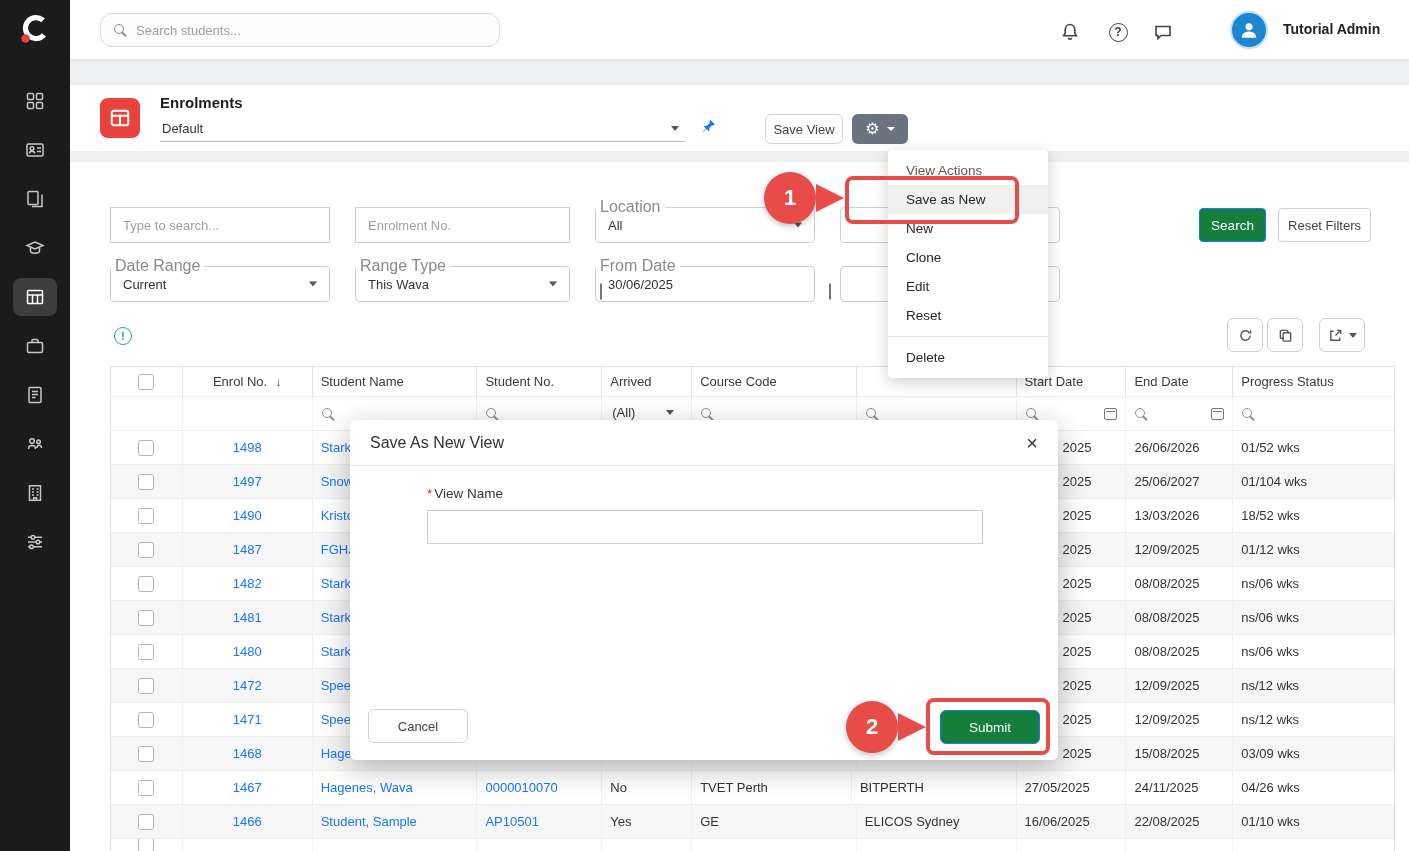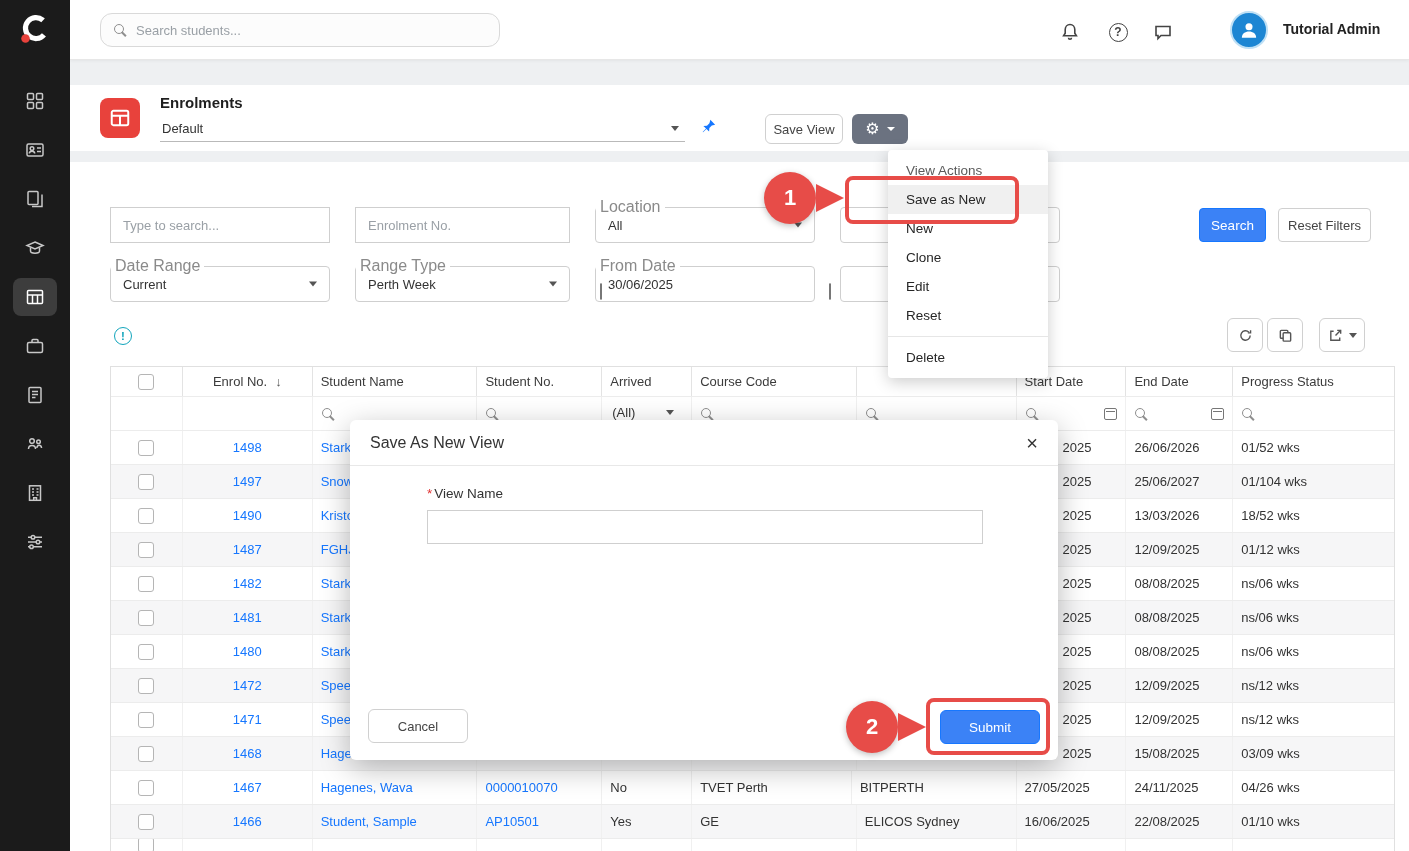--- a/index.html
+++ b/index.html
@@ -30,21 +30,21 @@
   .username { position:absolute; left:1213px; top:21px; font-size:14px; font-weight:bold; color:#222; }
 
   
   .viewbar { position:absolute; left:70px; top:85px; width:1339px; height:66px; background:#fff; }
   .appicon { position:absolute; left:30px; top:13px; width:40px; height:40px; background:#e8423c; border-radius:8px; display:flex; align-items:center; justify-content:center; }
   .vtitle { position:absolute; left:90px; top:9px; font-size:15px; font-weight:bold; color:#1f1f1f; }
   .vselect { position:absolute; left:90px; top:31px; width:525px; height:26px; border-bottom:1px solid #b9b9b9; display:flex; align-items:center; justify-content:space-between; cursor:pointer; padding:0 6px 0 2px; }
   .sel-caret { width:0; height:0; border-left:4.5px solid transparent; border-right:4.5px solid transparent; border-top:5px solid #555; }
   .pinwrap { position:absolute; left:630px; top:33px; width:20px; height:20px; cursor:pointer; }
   .btn { display:flex; align-items:center; justify-content:center; border:1px solid #d0d0d0; border-radius:6px; background:#fff; font-size:13px; color:#444; cursor:pointer; font-family:inherit; }
-  .btn-blue { display:flex; align-items:center; justify-content:center; border:1px solid #1677ff; border-radius:4px; background:#3b82f6; color:#fff; font-size:13.5px; cursor:pointer; font-family:inherit; }
+  .btn-blue { display:flex; align-items:center; justify-content:center; border:1px solid #1677ff; border-radius:4px; background:#15803d; color:#fff; font-size:13.5px; cursor:pointer; font-family:inherit; }
   .gearbtn { position:absolute; left:782px; top:29px; width:56px; height:30px; background:#6b7280; border:none; border-radius:6px; display:flex; align-items:center; justify-content:center; gap:7px; cursor:pointer; }
   .gear-glyph { color:#fff; font-size:16px; line-height:1; }
   .tri-white { width:0; height:0; border-left:4px solid transparent; border-right:4px solid transparent; border-top:4.5px solid #fff; }
 
   
   .menu { position:absolute; left:852px; top:150px; width:160px; background:#fff; box-shadow:0 4px 16px rgba(0,0,0,.2); border-radius:4px; padding:6px 0; z-index:40;margin-left:36px; }
   .menu-header { padding:7px 18px; font-size:13.5px; color:#5a5a5a; line-height:15px; }
   .menu-item { padding:7px 18px; font-size:13.5px; color:#262626; line-height:15px; cursor:pointer; }
   .menu-item.hl { background:#f0f0f0; }
   .menu-divider { height:1px; background:#e6e6e6; margin:6px 0; }
@@ -262,21 +262,21 @@
   <button class="btn-blue abs" style="left:1129px;top:46px;width:67px;height:34px;">Search</button>
   <button class="btn abs" style="left:1208px;top:46px;width:93px;height:34px;border-radius:4px;">Reset Filters</button>
 
   <div class="flfield" style="left:40px;top:104px;width:220px;height:36px;">
     <span class="fl-label">Date Range</span>
     <span class="fl-value">Current</span>
     <span class="fl-right sel-caret"></span>
   </div>
   <div class="flfield" style="left:285px;top:104px;width:215px;height:36px;">
     <span class="fl-label">Range Type</span>
-    <span class="fl-value">Perth Week</span>
+    <span class="fl-value">This Wava</span>
     <span class="fl-right sel-caret"></span>
   </div>
   <div class="flfield" style="left:525px;top:104px;width:220px;height:36px;padding-left:16px;">
     <span class="fl-label">From Date</span>
     <span class="fl-value">30/06/2025</span>
     <span class="fl-right calico"></span>
   </div>
   <div class="flfield" style="left:770px;top:104px;width:220px;height:36px;">
     <span class="fl-right calico"></span>
   </div>

